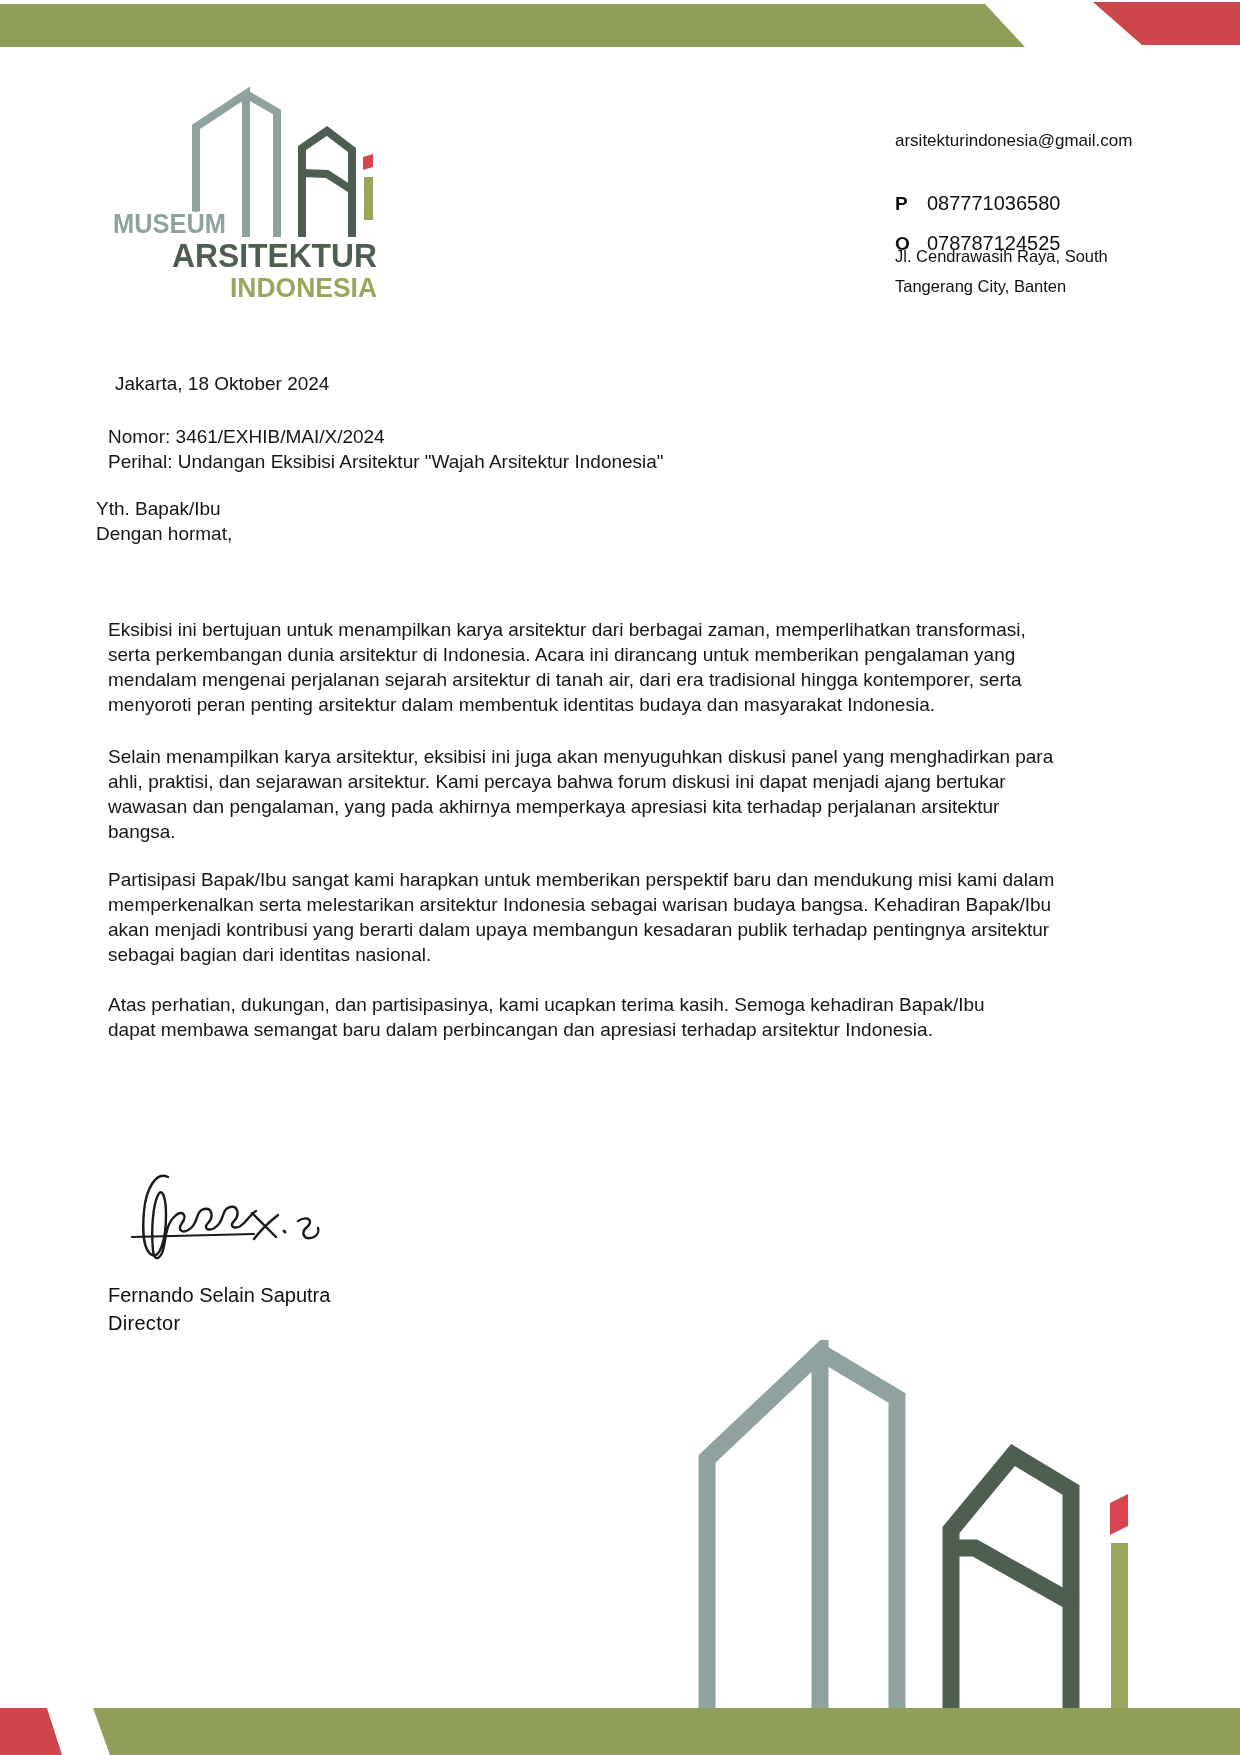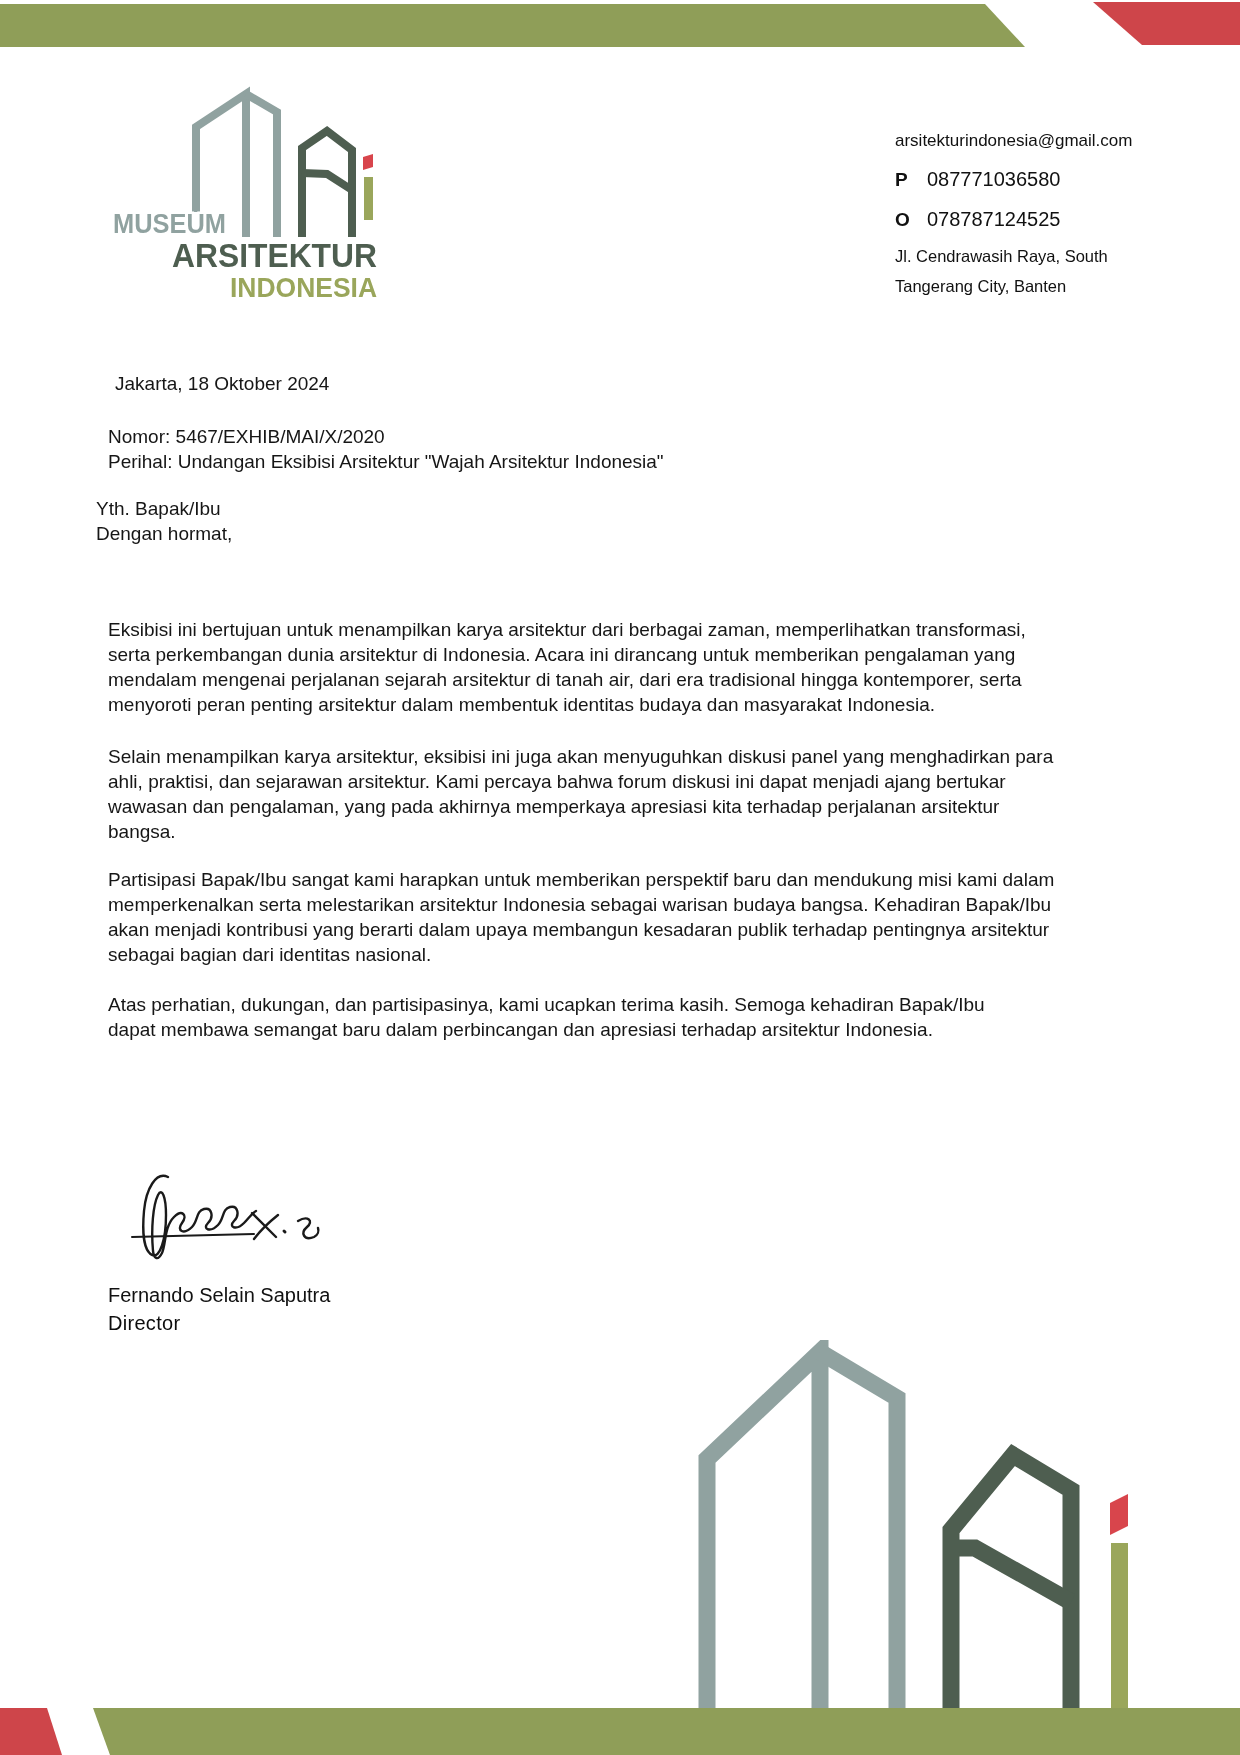--- a/index.html
+++ b/index.html
@@ -4,21 +4,21 @@
 <style>
   html,body{margin:0;padding:0;background:#e9e9e9;}
   #page{
     position:relative;width:1240px;height:1755px;background:#ffffff;
     margin:0 auto;overflow:hidden;
     font-family:"Liberation Sans", sans-serif;color:#1b1b1b;
   }
   .abs{position:absolute;}
   .body-text{font-size:19px;line-height:25px;white-space:pre-line;color:#161616;}
   .contact{font-size:17px;color:#111;}
-  .contact-phone{font-size:20px;color:#111;}
+  .contact-phone{font-size:20px;color:#111;margin-top:24px;}
   .phone-label{display:inline-block;width:32px;font-weight:bold;font-size:19px;}
   .address{font-size:16.5px;line-height:30px;white-space:pre-line;color:#111;}
   .signer-name{font-size:20px;color:#111;}
   .signer-title{font-size:20px;font-weight:normal;letter-spacing:.3px;color:#0d0d0d;}
   svg text{font-family:"Liberation Sans", sans-serif;font-weight:bold;}
 </style>
 </head>
 <body>
 
 <div id="page">
@@ -59,21 +59,21 @@
   <div class="abs contact-phone" style="left:895px;top:208px">
     <span class="phone-label">O</span><span>078787124525</span>
   </div>
 
   <div class="abs address" style="left:895px;top:241px;width:260px">Jl. Cendrawasih Raya, South
 Tangerang City, Banten</div>
 
   <div class="abs body-text" style="left:115px;top:371px">Jakarta, 18 Oktober 2024</div>
 
   <div class="abs" style="left:108px;top:424px">
-    <div class="body-text">Nomor: 5467/EXHIB/MAI/X/2020</div>
+    <div class="body-text">Nomor: 3461/EXHIB/MAI/X/2024</div>
     <div class="body-text">Perihal: Undangan Eksibisi Arsitektur "Wajah Arsitektur Indonesia"</div>
   </div>
 
   <div class="abs" style="left:96px;top:496px">
     <div class="body-text">Yth. Bapak/Ibu</div>
     <div class="body-text">Dengan hormat,</div>
   </div>
 
   <div class="abs body-text" style="left:108px;top:617px;width:1110px">Eksibisi ini bertujuan untuk menampilkan karya arsitektur dari berbagai zaman, memperlihatkan transformasi,
 serta perkembangan dunia arsitektur di Indonesia. Acara ini dirancang untuk memberikan pengalaman yang

